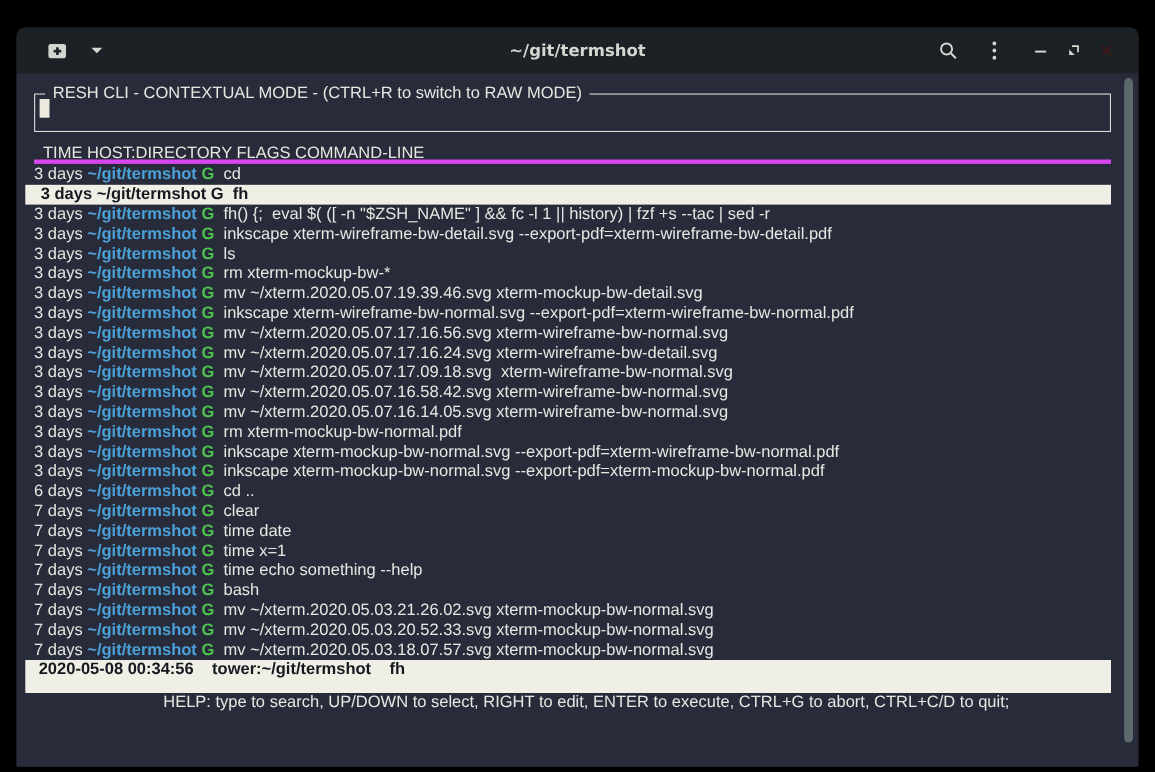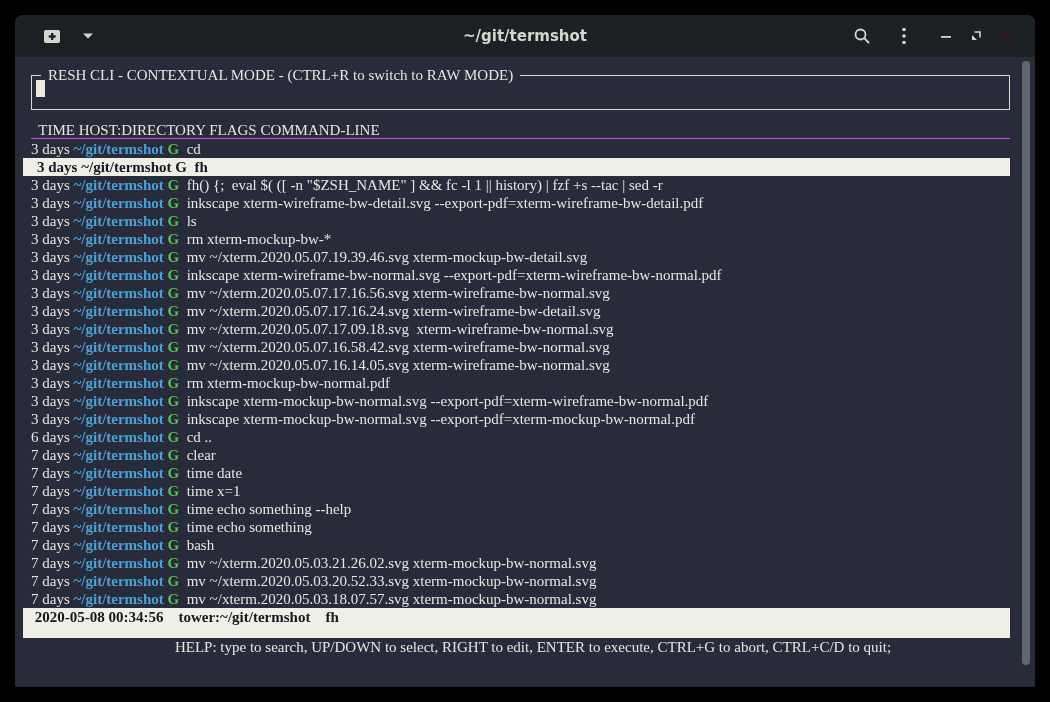--- a/index.html
+++ b/index.html
@@ -1,20 +1,20 @@
 <!DOCTYPE html>
 <html style="--term-bg: #282c3a; --term-fg: #e6e7e1; --titlebar-bg: #1c2126; --titlebar-fg: #d3d7cf; --blue: #4ba1d8; --green: #4ec24e; --sel-bg: #f0efe6; --sel-fg: #14181f; --close-red: #e05d5d; --scrollbar: #5d696c;"><head>
 <meta charset="utf-8">
 <style>
   * { margin: 0; padding: 0; box-sizing: border-box; }
   html, body { width: 1050px; height: 702px; background: #000; overflow: hidden; }
   body { font-family: "DejaVu Sans", "Liberation Sans", sans-serif; }
 
   .window {
-    position: absolute; left: 15px; top: 15px; width: 1020px; height: 672px;
+    position: absolute; left: 15px; top: 25px; width: 1020px; height: 672px;
     border-radius: 8px 8px 2px 2px; overflow: hidden;
     background: var(--term-bg, #282c3a);
   }
 
   
   .titlebar {
     height: 42px; background: var(--titlebar-bg, #1c2126);
     display: flex; align-items: center; position: relative;
     color: var(--titlebar-fg, #d3d7cf);
   }
@@ -30,41 +30,41 @@
     display: flex; align-items: center; justify-content: center;
     width: 30px; height: 30px; cursor: pointer;
   }
   .tb-btn svg { display: block; }
   .gap-lg { margin-left: 12px; }
 
   
   .terminal {
     position: relative; height: 630px;
     background: var(--term-bg, #282c3a);
-    font-family: Liberation Serif, serif;
+    font-family: Liberation Sans, sans-serif;
     font-size: 15px; line-height: 18px; color: var(--term-fg, #e6e7e1);
     padding: 10px 0 0 16px; overflow: hidden;
   }
   .searchbox {
     position: relative; width: 979px; height: 35px;
     border: 1px solid #dadbd4; margin-top: 8px;
   }
   .searchbox-title {
     position: absolute; top: -10px; left: 9px; padding: 0 7px;
     background: var(--term-bg, #282c3a); white-space: pre;
     color: var(--term-fg, #e6e7e1);
   }
   .cursor {
     position: absolute; left: 4px; top: 4px; width: 9px; height: 17px;
     background: #eceade;
   }
 
   .table-header {
     margin-top: 11px; width: 979px; height: 18px;
-    border-bottom: 1px solid #d946ef; white-space: pre;
+    border-bottom: 4px solid #d946ef; white-space: pre;
   }
 
   .history-list { margin-top: 1px; }
   .row {
     height: 18px; white-space: pre; overflow: hidden;
     width: 987px; margin-left: -8px; padding-left: 8px;
   }
   .c-host { color: var(--blue, #4ba1d8); font-weight: bold; }
   .c-flag { color: var(--green, #4ec24e); font-weight: bold; }
   .row.selected { background: var(--sel-bg, #f0efe6); padding-left: 14px; }
@@ -177,21 +177,20 @@
         <div class="row"><span class="c-time">3 days </span><span class="c-host">~/git/termshot</span><span class="c-flag"> G  </span><span class="c-cmd">mv ~/xterm.2020.05.07.16.58.42.svg xterm-wireframe-bw-normal.svg</span></div>
         <div class="row"><span class="c-time">3 days </span><span class="c-host">~/git/termshot</span><span class="c-flag"> G  </span><span class="c-cmd">mv ~/xterm.2020.05.07.16.14.05.svg xterm-wireframe-bw-normal.svg</span></div>
         <div class="row"><span class="c-time">3 days </span><span class="c-host">~/git/termshot</span><span class="c-flag"> G  </span><span class="c-cmd">rm xterm-mockup-bw-normal.pdf</span></div>
         <div class="row"><span class="c-time">3 days </span><span class="c-host">~/git/termshot</span><span class="c-flag"> G  </span><span class="c-cmd">inkscape xterm-mockup-bw-normal.svg --export-pdf=xterm-wireframe-bw-normal.pdf</span></div>
         <div class="row"><span class="c-time">3 days </span><span class="c-host">~/git/termshot</span><span class="c-flag"> G  </span><span class="c-cmd">inkscape xterm-mockup-bw-normal.svg --export-pdf=xterm-mockup-bw-normal.pdf</span></div>
         <div class="row"><span class="c-time">6 days </span><span class="c-host">~/git/termshot</span><span class="c-flag"> G  </span><span class="c-cmd">cd ..</span></div>
         <div class="row"><span class="c-time">7 days </span><span class="c-host">~/git/termshot</span><span class="c-flag"> G  </span><span class="c-cmd">clear</span></div>
         <div class="row"><span class="c-time">7 days </span><span class="c-host">~/git/termshot</span><span class="c-flag"> G  </span><span class="c-cmd">time date</span></div>
         <div class="row"><span class="c-time">7 days </span><span class="c-host">~/git/termshot</span><span class="c-flag"> G  </span><span class="c-cmd">time x=1</span></div>
         <div class="row"><span class="c-time">7 days </span><span class="c-host">~/git/termshot</span><span class="c-flag"> G  </span><span class="c-cmd">time echo something --help</span></div>
-        <div class="row"><span class="c-time">7 days </span><span class="c-host">~/git/termshot</span><span class="c-flag"> G  </span><span class="c-cmd">time echo something</span></div>
         <div class="row"><span class="c-time">7 days </span><span class="c-host">~/git/termshot</span><span class="c-flag"> G  </span><span class="c-cmd">bash</span></div>
         <div class="row"><span class="c-time">7 days </span><span class="c-host">~/git/termshot</span><span class="c-flag"> G  </span><span class="c-cmd">mv ~/xterm.2020.05.03.21.26.02.svg xterm-mockup-bw-normal.svg</span></div>
         <div class="row"><span class="c-time">7 days </span><span class="c-host">~/git/termshot</span><span class="c-flag"> G  </span><span class="c-cmd">mv ~/xterm.2020.05.03.20.52.33.svg xterm-mockup-bw-normal.svg</span></div>
         <div class="row"><span class="c-time">7 days </span><span class="c-host">~/git/termshot</span><span class="c-flag"> G  </span><span class="c-cmd">mv ~/xterm.2020.05.03.18.07.57.svg xterm-mockup-bw-normal.svg</span></div>
       </div>
 
     <div class="status-bar"><span> 2020-05-08 00:34:56    tower:~/git/termshot    fh</span></div>
 
     <div class="help-bar"><span>HELP: type to search, UP/DOWN to select, RIGHT to edit, ENTER to execute, CTRL+G to abort, CTRL+C/D to quit;</span></div>
 

